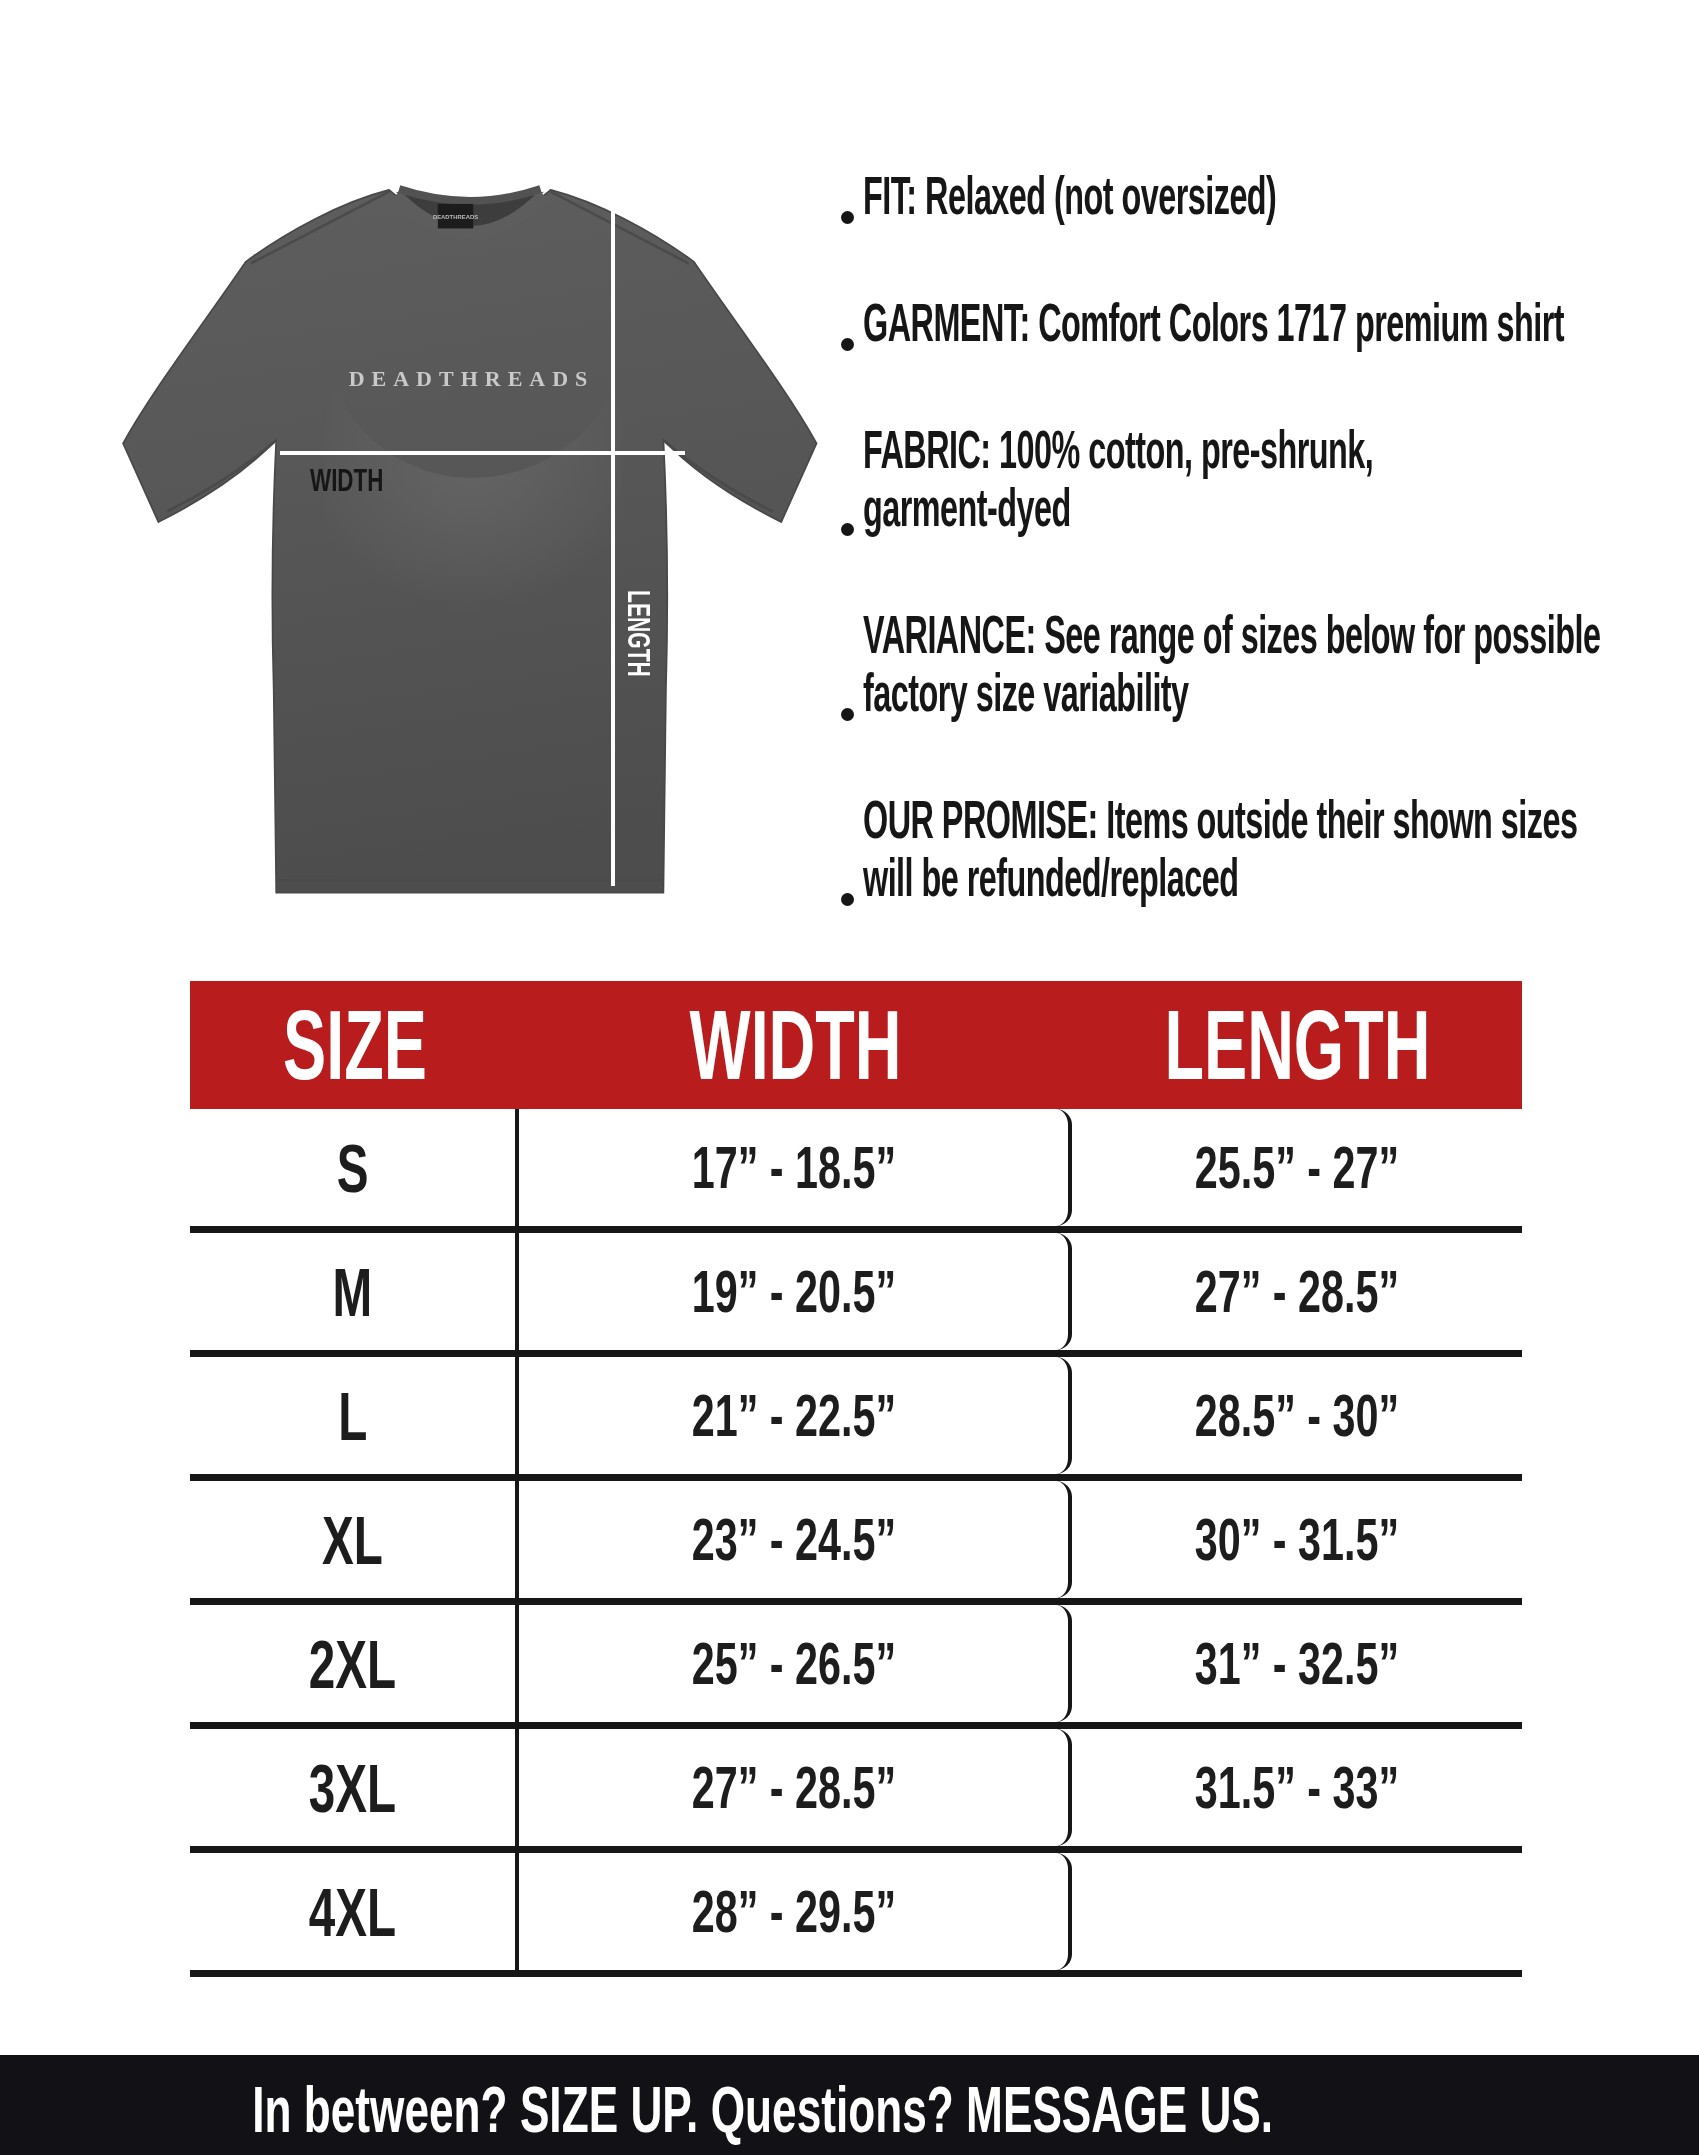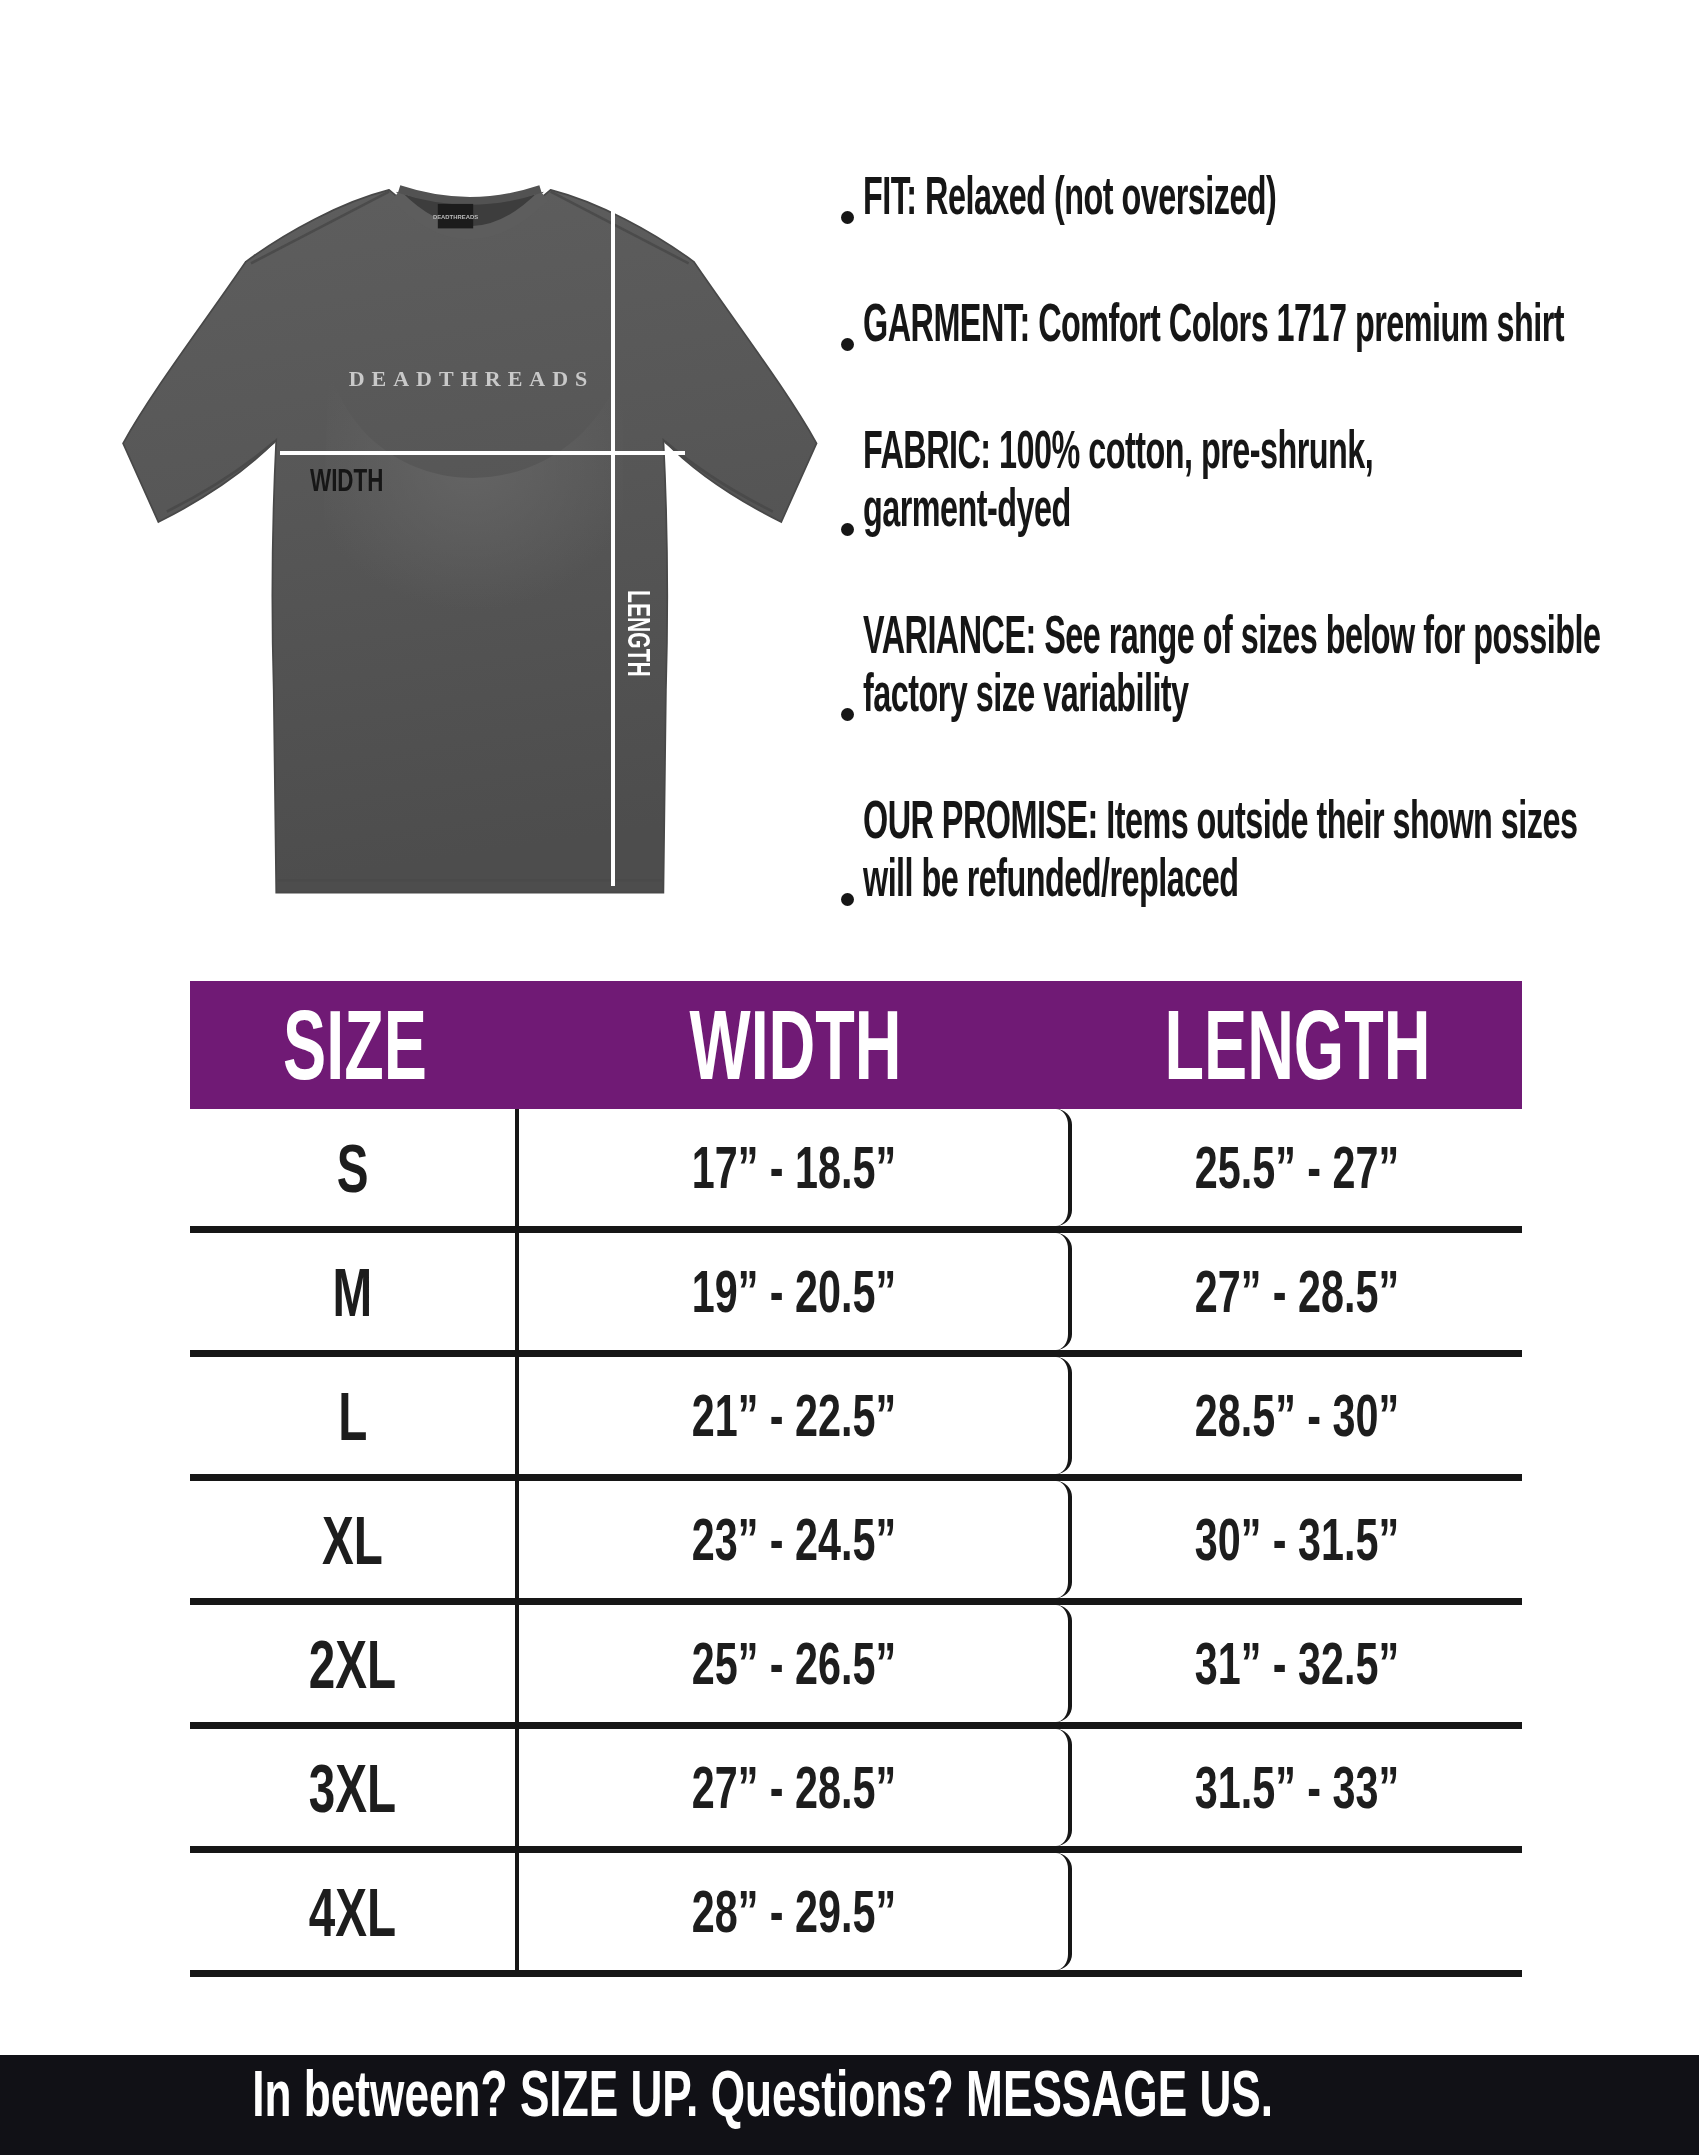--- a/index.html
+++ b/index.html
@@ -34,42 +34,42 @@
   .bullet { display:flex; align-items:flex-end; margin-bottom:69px; }
   .dot { flex:none; width:13px; height:13px; border-radius:50%; background:#161616; margin:22px 8.7px 0 0; }
   .bline {
     display:block; white-space:nowrap; font-size:54px; line-height:58px;
     font-weight:bold; color:#161616; letter-spacing:-0.9px;
     transform:scaleX(0.60); transform-origin:left center;
   }
 
   
   .size-table { position:absolute; left:190px; top:981px; width:1332px; }
-  .thead { display:flex; height:128px; background:#701a75; }
+  .thead { display:flex; height:128px; background:#b91c1c; }
   .th { display:flex; align-items:center; justify-content:center; }
   .th-size { width:329px; } .th-width { width:553px; } .th-length { width:450px; }
   .th span {
     color:#ffffff; font-size:98px; font-weight:bold; white-space:nowrap;
     transform:scaleX(0.66); transform-origin:center center;
   }
   .trow { display:flex; height:117px; border-bottom:7.9px solid #161616; }
   .td { display:flex; align-items:center; justify-content:center; }
   .td-size  { width:325px; border-right:4.4px solid #161616; }
   .td-width { width:549px; border-right:4.4px solid #161616;border-radius:16px; }
   .td-length{ width:450px; }
   .td span {
     font-weight:bold; color:#1d1d1d; white-space:nowrap;
     transform:scaleX(0.70); transform-origin:center center;
   }
   .td-size span { font-size:68px; }
   .td-width span, .td-length span { font-size:59px; }
 
   
   .footer { position:absolute; left:0; top:2055px; width:1700px; height:100px; background:#111116; }
-  .footer-text-box { position:absolute; left:0; top:0; width:1525px; height:76px;
+  .footer-text-box { position:absolute; left:0; top:16px; width:1525px; height:76px;
     display:flex; align-items:center; justify-content:center; }
   .footer-text-box span {
     color:#ffffff; font-size:65px; font-weight:bold; white-space:nowrap;
     transform:scaleX(0.68); transform-origin:center center;
   }
 </style>
 </head>
 <body>
 
 <div class="page">

